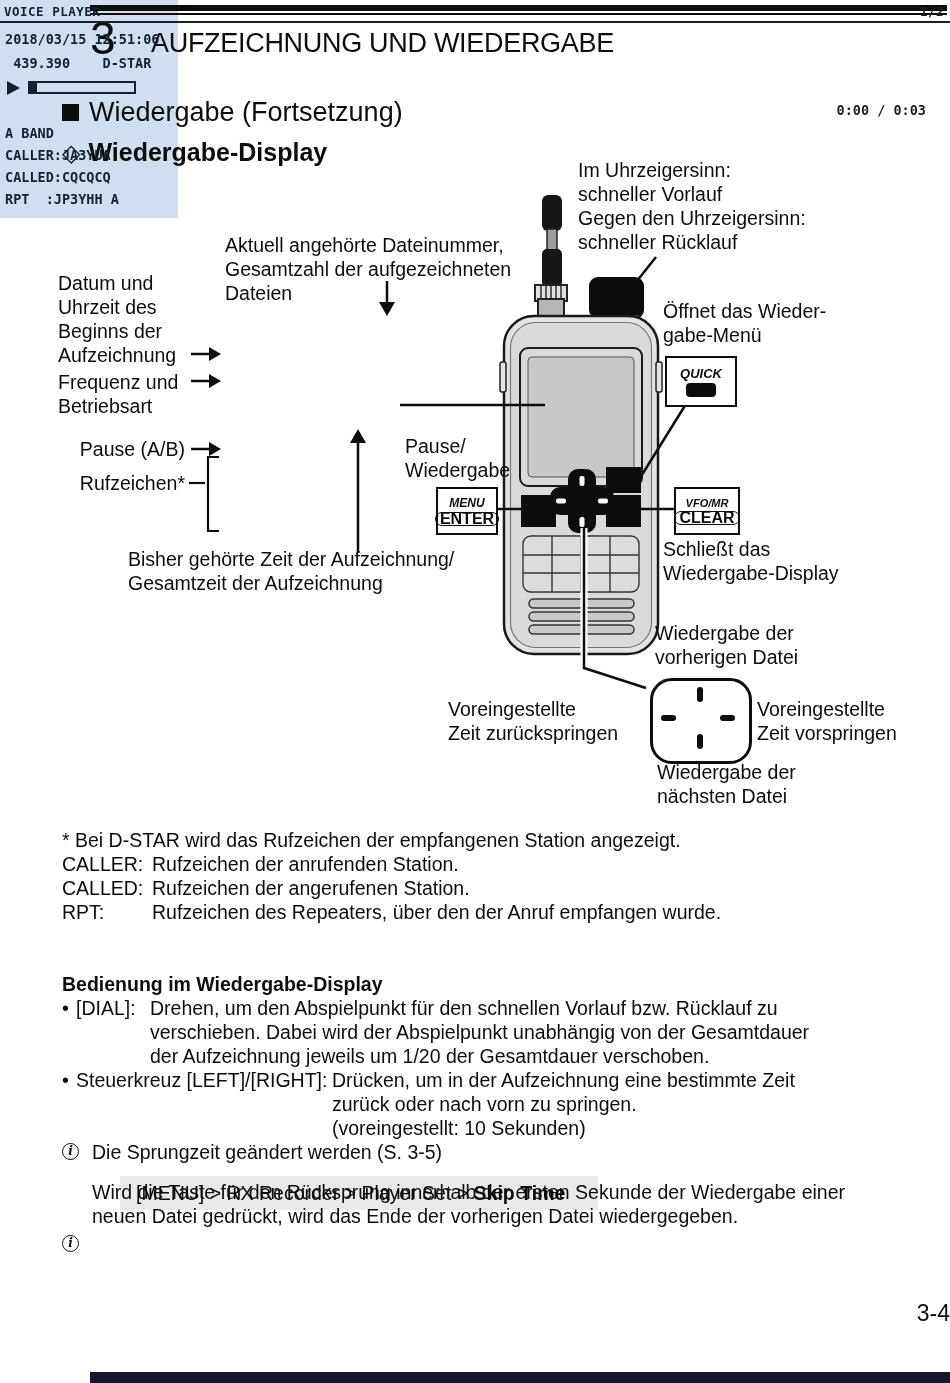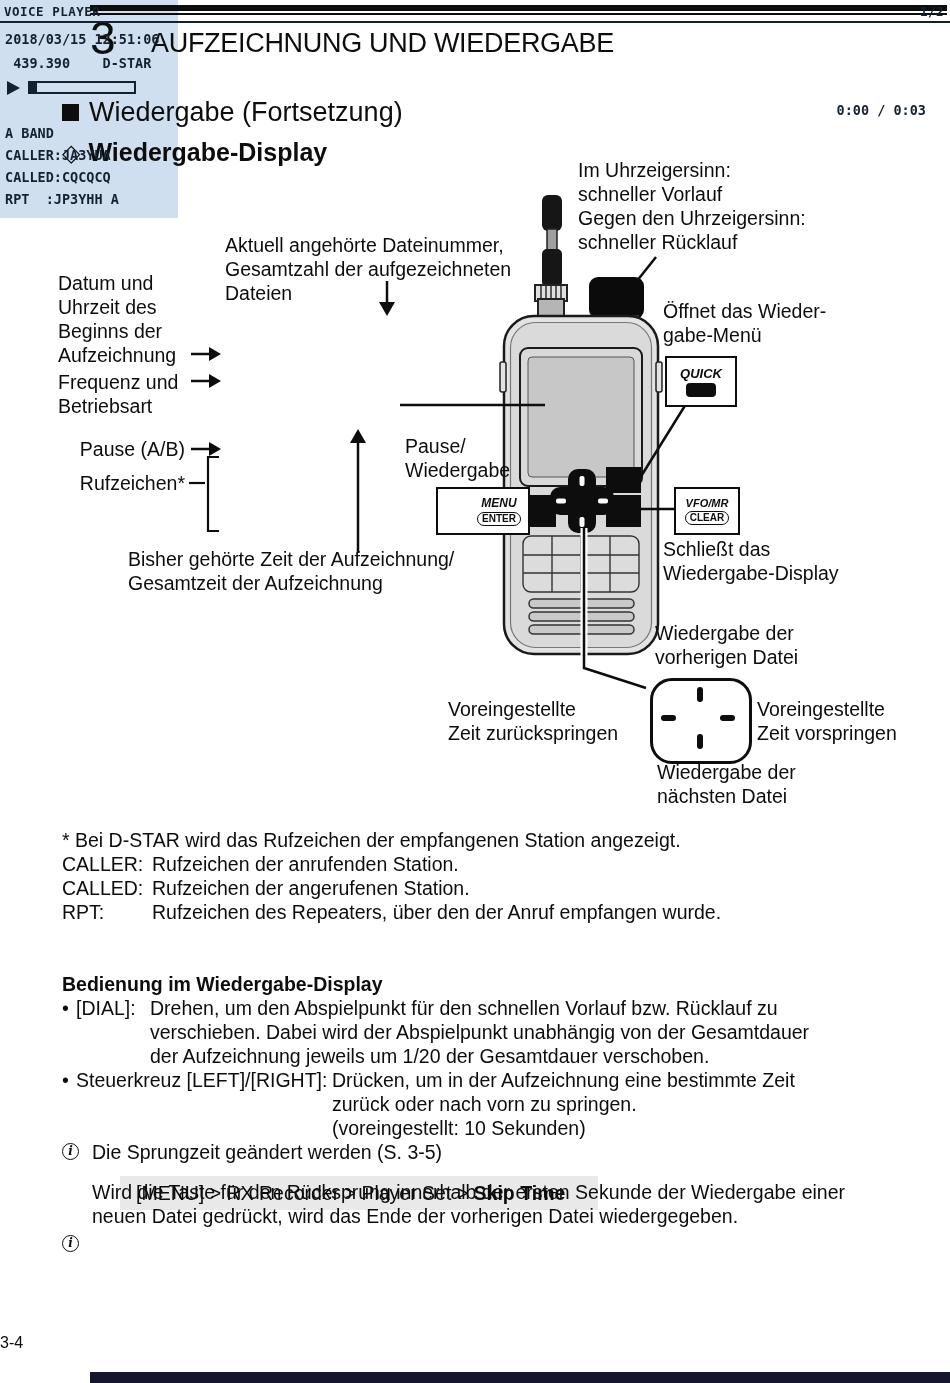--- a/index.html
+++ b/index.html
@@ -27,38 +27,38 @@
             border-bottom:2px solid;font-size:12.5px;letter-spacing:0.5px;}
   .playbar{border:2px solid;height:9px;width:104px;position:absolute;left:28px;top:0;}
   .playbar-fill{position:absolute;left:0;top:0;width:7px;height:9px;}
   .play-tri{position:absolute;left:7px;top:0;width:0;height:0;border-left:13px solid;
             border-top:7px solid transparent;border-bottom:7px solid transparent;}
   
   .callout{position:absolute;background:#fff;border:2.5px solid #0d0d0d;z-index:3;
            display:flex;flex-direction:column;align-items:center;justify-content:center;gap:2px;}
   .co-top{font-size:12px;font-weight:bold;letter-spacing:0;font-style:italic;}
   .pill{display:inline-block;border:1.7px solid #0d0d0d;border-radius:8px;
-        font-size:10px;font-weight:bold;padding:0 4px;line-height:12px;}
+        font-size:16px;font-weight:bold;padding:0 4px;line-height:12px;}
   .quick-pill{width:30px;height:14px;background:#0d0d0d;border-radius:4px;
               display:flex;align-items:center;justify-content:center;}
   .dpad{position:absolute;left:650px;top:678px;width:96px;height:80px;background:#fff;
         border:3px solid #0d0d0d;border-radius:22px;z-index:3;}
   .tick{position:absolute;background:#0d0d0d;border-radius:3px;}
   
   .body-text{position:absolute;font-size:19.5px;line-height:24px;white-space:pre-line;}
   .term{position:absolute;font-size:19.5px;line-height:24px;}
   .bold{font-weight:bold;}
   .info-icon{position:absolute;width:17px;height:17px;border:1.6px solid #0d0d0d;
              border-radius:50%;box-sizing:border-box;text-align:center;
              font-family:"DejaVu Serif",serif;font-style:italic;font-weight:bold;
              font-size:12px;line-height:14px;}
   .menu-box{position:absolute;left:120px;top:1176px;width:478px;height:34px;
             background:#e9e9e9;font-size:19.5px;line-height:34px;padding-left:16px;
             box-sizing:border-box;}
-  .footer-num{position:absolute;left:0;top:1334px;width:100%;text-align:left;font-size:16px;}
+  .footer-num{position:absolute;left:0;top:1300px;width:100%;text-align:right;font-size:23px;}
   .footer-bar{position:absolute;left:90px;bottom:0;width:860px;height:11px;background:#16162e;}
   svg{position:absolute;left:0;top:0;z-index:1;}
 </style>
 </head>
 <body>
 
 <div class="page">
 
   <div class="abs rule-thick"></div>
   <div class="abs rule-thin"></div>
@@ -203,21 +203,21 @@
 Gesamtzeit der Aufzeichnung</div>
   <div class="lbl" style="left:655px;top:621px;">Wiedergabe der
 vorherigen Datei</div>
   <div class="lbl" style="left:448px;top:697px;">Voreingestellte
 Zeit zurückspringen</div>
   <div class="lbl" style="left:757px;top:697px;">Voreingestellte
 Zeit vorspringen</div>
   <div class="lbl" style="left:657px;top:760px;">Wiedergabe der
 nächsten Datei</div>
 
-  <div class="callout" style="left:436px;top:487px;width:58px;height:44px;padding-left:32px;">
+  <div class="callout" style="left:436px;top:487px;width:58px;height:44px;">
     <span class="co-top">MENU</span>
     <span class="pill">ENTER</span>
   </div>
   <div class="callout" style="left:674px;top:487px;width:62px;height:44px;">
     <span class="co-top" style="font-size:11px;">VFO/MR</span>
     <span class="pill">CLEAR</span>
   </div>
   <div class="callout" style="left:665px;top:356px;width:68px;height:47px;">
     <span class="co-top" style="font-size:13px;">QUICK</span>
     <span class="quick-pill">

